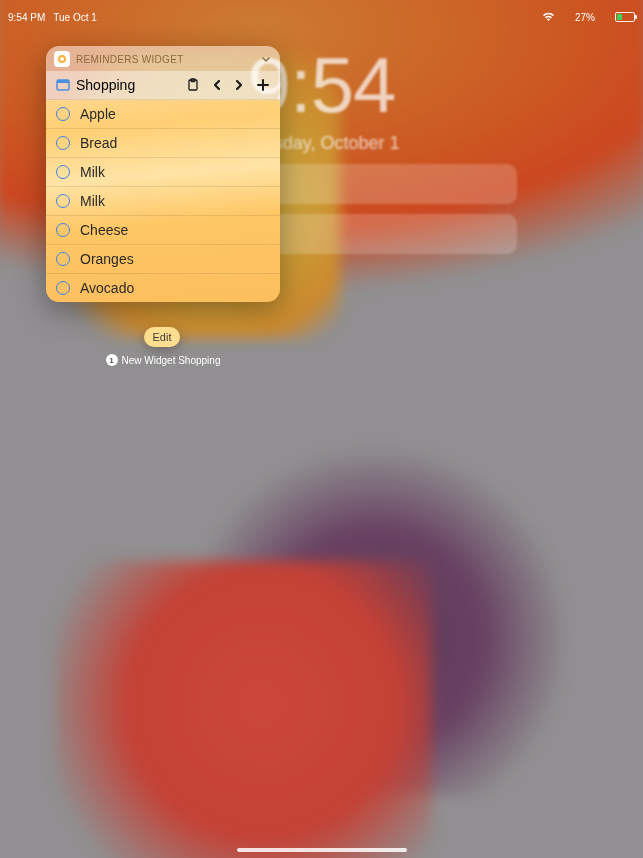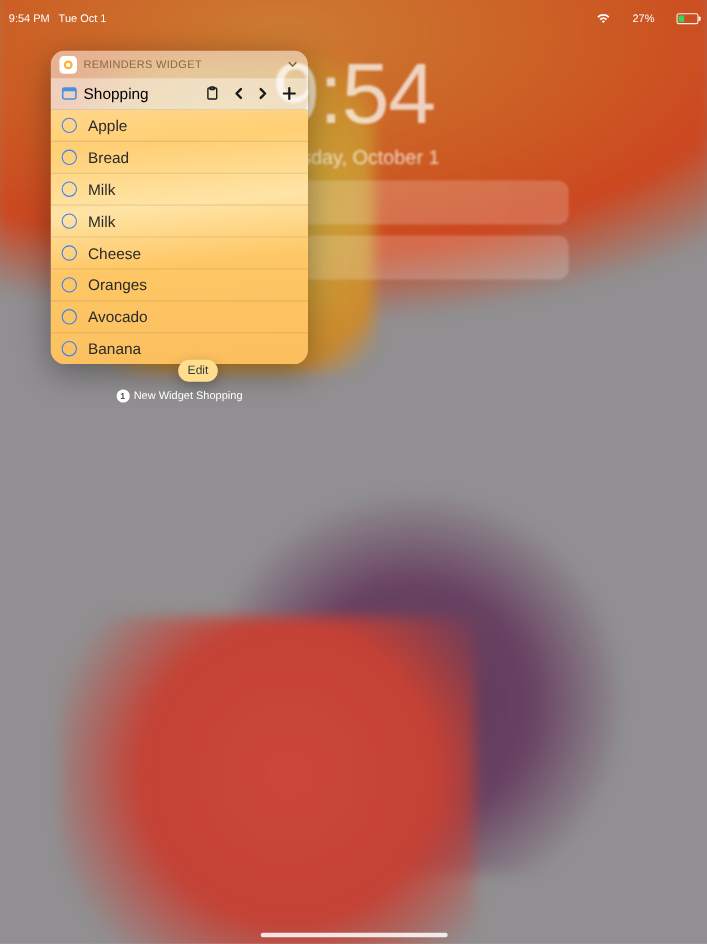--- a/index.html
+++ b/index.html
@@ -153,21 +153,21 @@
       width: 14px; height: 14px; border-radius: 50%;
       border: 1.5px solid #3a82f0;
       flex-shrink: 0;
     }
     .item-label {
       font-size: 14px; color: #2a2a2a;
     }
     .edit-button {
       position: absolute;
       top: 327px;
-      left: 162px;
+      left: 144px;
       width: 36px;
       padding: 4px 0;
       background: #ffdf8f;
       border-radius: 11px;
       text-align: center;
       font-size: 11px;
       font-weight: 500;
       color: #3a3a3a;
       z-index: 20;
       box-shadow: 0 4px 12px rgba(0,0,0,0.25);
@@ -307,24 +307,20 @@
         <span class="item-label">Cheese</span>
       </div>
       <div class="item-row">
         <span class="radio"></span>
         <span class="item-label">Oranges</span>
       </div>
       <div class="item-row">
         <span class="radio"></span>
         <span class="item-label">Avocado</span>
       </div>
-      <div class="item-row">
-        <span class="radio"></span>
-        <span class="item-label">Banana</span>
-      </div>
     </div>
 </div>
 
 <div class="edit-button">Edit</div>
 
 <div class="new-widget">
   <span class="badge-1">1</span>
   <span>New Widget Shopping</span>
 </div>
 

